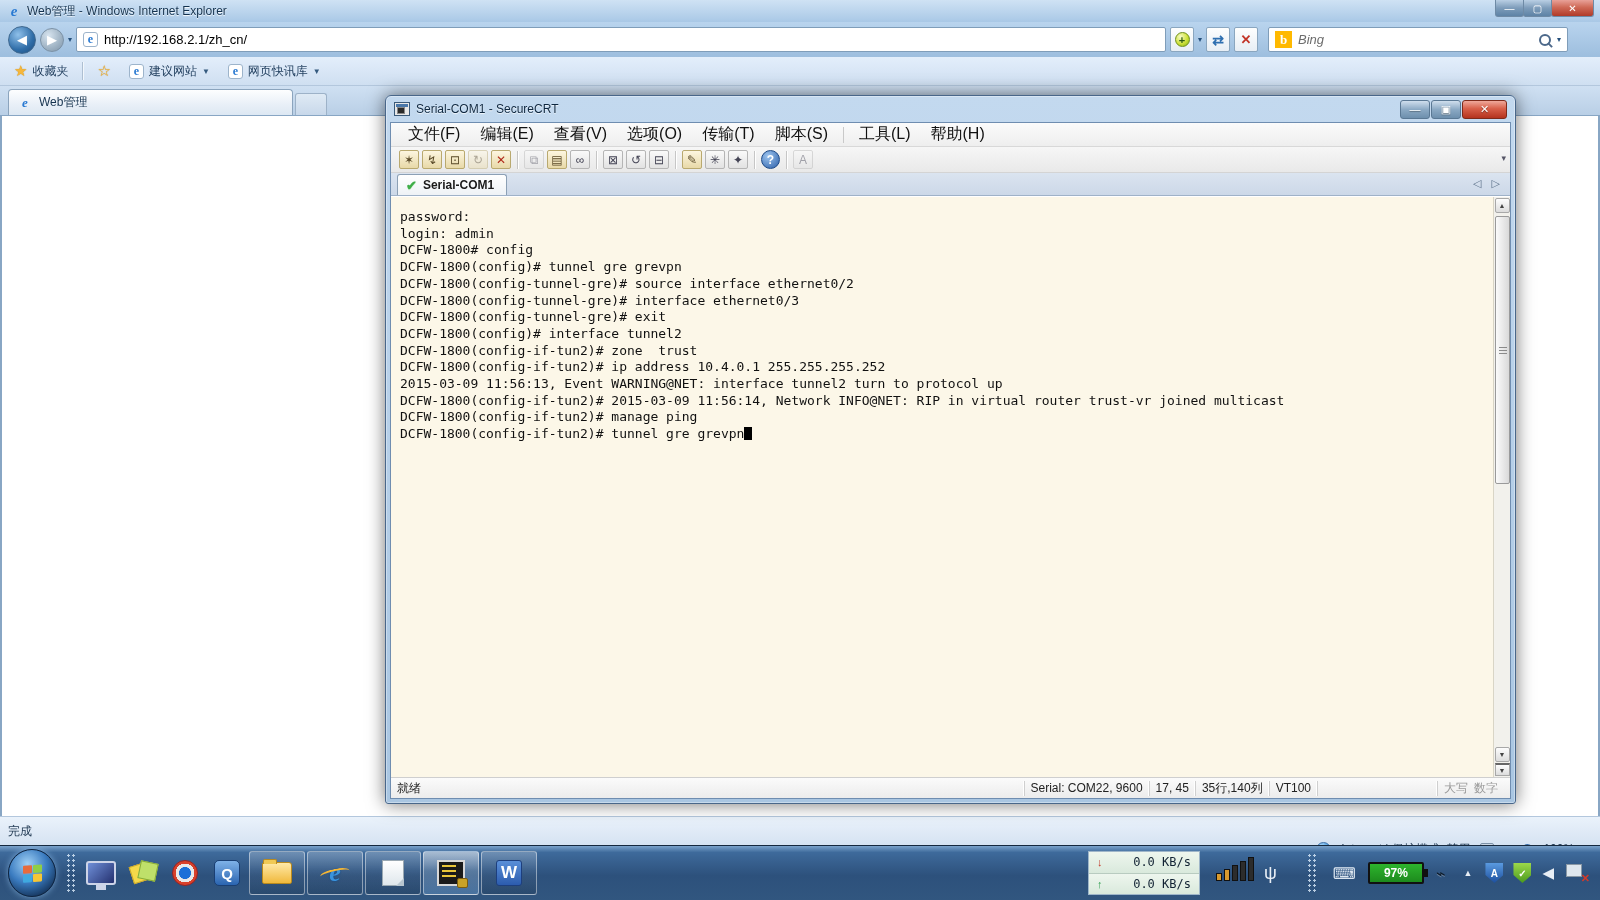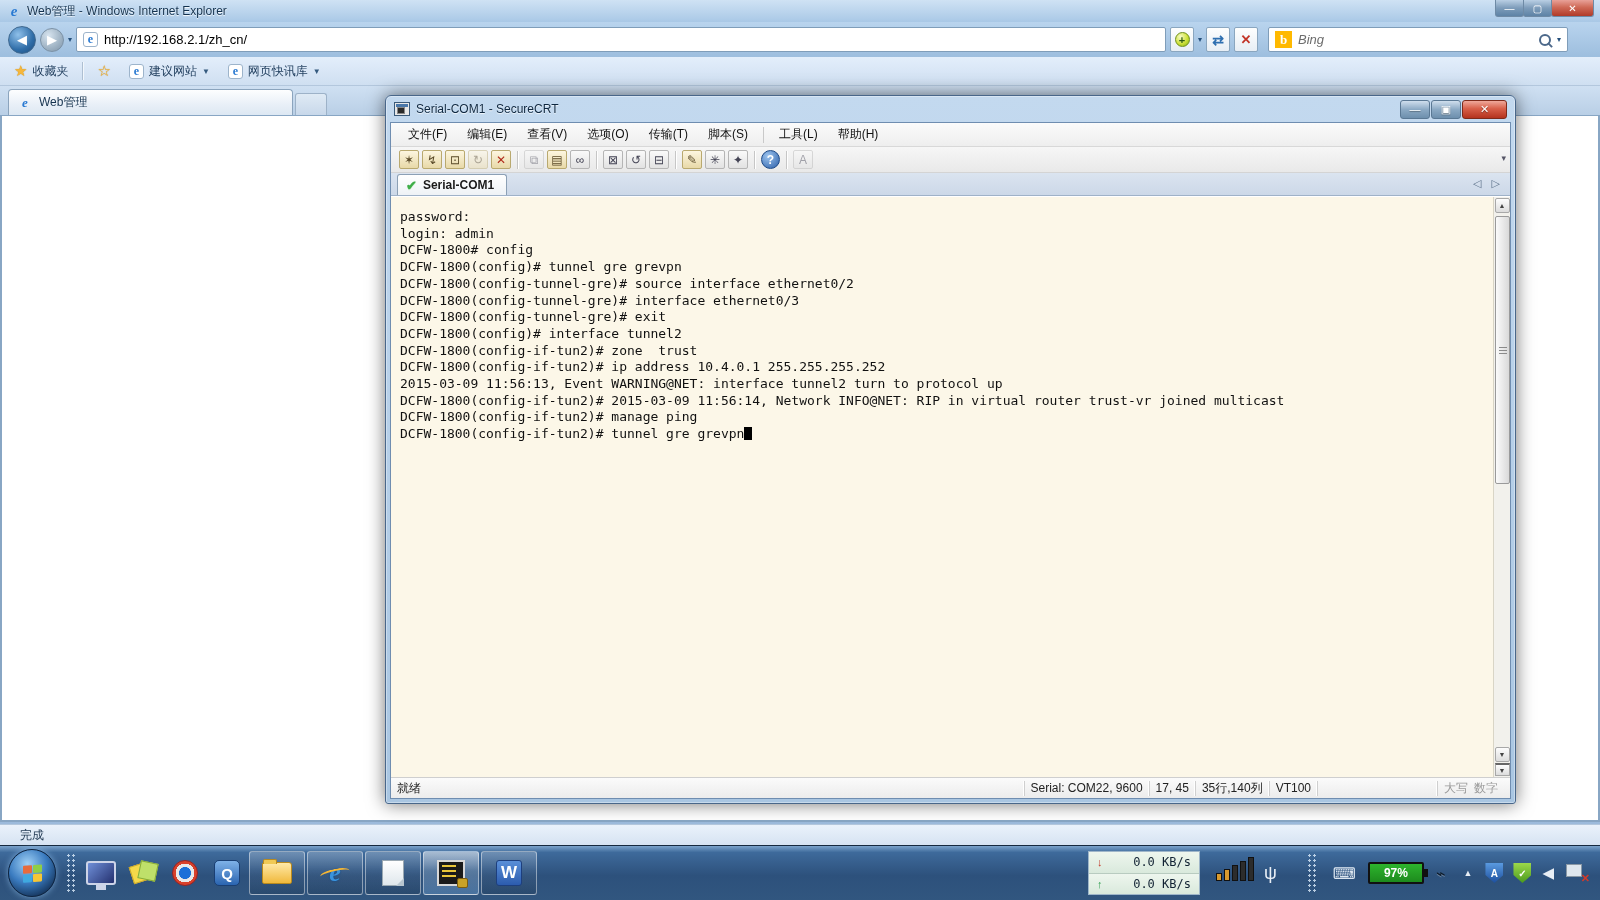--- a/index.html
+++ b/index.html
@@ -62,23 +62,23 @@
     background:linear-gradient(#fdfeff,#e8eff7 60%,#dde8f3); border:1px solid #8ba4bd; border-bottom:none;
     border-radius:4px 4px 0 0; font-size:12px; color:#16334f; }
   .ie-tab-stub { width:32px; height:22px; margin-left:2px; background:linear-gradient(#dfeaf5,#c8d8ea);
     border:1px solid #9db2c8; border-bottom:none; border-radius:3px 3px 0 0; }
   .ie-logo { width:16px; height:16px; border-radius:50%; color:#2a7ad2; font-weight:bold; font-size:15px;
     font-family:"Liberation Serif", serif; font-style:italic; display:flex; align-items:center; justify-content:center; }
 
   .ie-content { position:absolute; top:115px; left:0; right:0; bottom:23px;
     background:#fff; border:2px solid #88a6c4; border-top:1px solid #88a6c4; }
 
-  .ie-statusbar { position:absolute; left:0; right:0; bottom:0; height:21px;
+  .ie-statusbar { position:absolute; left:0; right:0; bottom:0; height:29px;
     background:linear-gradient(#eaf2fb,#d6e3f2); border-top:1px solid #b3c7dd;
-    display:flex; align-items:center; padding:0 20px; font-size:12px; color:#243c55; }
+    display:flex; align-items:center; padding:0 8px; font-size:12px; color:#243c55; }
   .ie-status-right { margin-left:auto; display:flex; align-items:center; gap:10px;margin-top:36px; }
   .globe { width:15px; height:15px; border-radius:50%; border:1px solid #3e70a8;
     background:radial-gradient(circle at 35% 30%, #bfe3ff, #4fa0e0 55%, #2d6fae);
     position:relative; overflow:hidden; }
   .globe::before { content:""; position:absolute; inset:3px 5px; border-left:1px solid #1d5a94; border-right:1px solid #1d5a94; border-radius:50%; }
   .globe::after { content:""; position:absolute; left:0; right:0; top:6px; border-top:1px solid #1d5a94; }
   .flag-ico { width:14px; height:13px; background:linear-gradient(#cdd9e6,#9fb2c6); border:1px solid #7d92a8; border-radius:2px; }
   .zoom-glass { width:11px; height:11px; border:2px solid #3e70a8; border-radius:50%; position:relative; }
   .zoom-glass::before { content:"+"; position:absolute; top:-4px; left:0px; color:#3e70a8; font-size:10px; font-weight:bold; }
   .zoom-glass::after { content:""; position:absolute; width:5px; height:2px; background:#3e70a8; bottom:-2px; right:-4px; transform:rotate(45deg); }
@@ -95,21 +95,21 @@
   .scrt-btns { margin-left:auto; display:flex; gap:1px; }
   .scrt-btn { width:30px; height:19px; display:flex; align-items:center; justify-content:center;
     color:#fff; font-size:11px; border:1px solid #5a7894; border-radius:3px;
     background:linear-gradient(#cfdeed,#8ba9c4 50%,#6d8fad); text-shadow:0 1px 1px rgba(0,0,0,.4); }
   .scrt-btn.close { width:45px; background:linear-gradient(#efa99b,#d8604a 45%,#b4331e); border-color:#7e2a1a; }
 
   .scrt-inner { position:absolute; left:4px; right:4px; top:26px; bottom:4px; background:#f0f0f0;
     border:1px solid #6f8db0; display:flex; flex-direction:column; }
   .scrt-menubar { height:24px; background:linear-gradient(#fbfbfb,#eeeeee); display:flex; align-items:center;
     padding-left:8px; gap:2px; border-bottom:1px solid #d8d8d8; }
-  .menu-item { padding:3px 9px; font-size:12px; color:#111; }
+  .menu-item { padding:3px 9px; font-size:16px; color:#111; }
   .menu-sep { width:1px; height:16px; background:#c9c9c9; margin:0 4px; }
 
   .scrt-toolbar { height:26px; background:linear-gradient(#f6f6f6,#e9e9e9); display:flex; align-items:center;
     padding-left:8px; gap:3px; border-bottom:1px solid #d4d4d4; position:relative; }
   .tbico { width:20px; height:19px; display:flex; align-items:center; justify-content:center;
     font-size:12px; color:#5a4a28; background:linear-gradient(#fdf6e0,#e8d9a8); border:1px solid #b9a96f; border-radius:2px; }
   .tbico.plain { background:linear-gradient(#fafafa,#e2e2e2); border-color:#b5b5b5; color:#445; }
   .tbico.dim { opacity:.45; }
   .tbico.red { color:#b02a1a; }
   .tbico.help { background:radial-gradient(circle at 35% 30%, #9cc4ef, #2c5fa8); color:#fff; font-weight:bold; border-color:#1d4a88; border-radius:50%; width:19px; }

